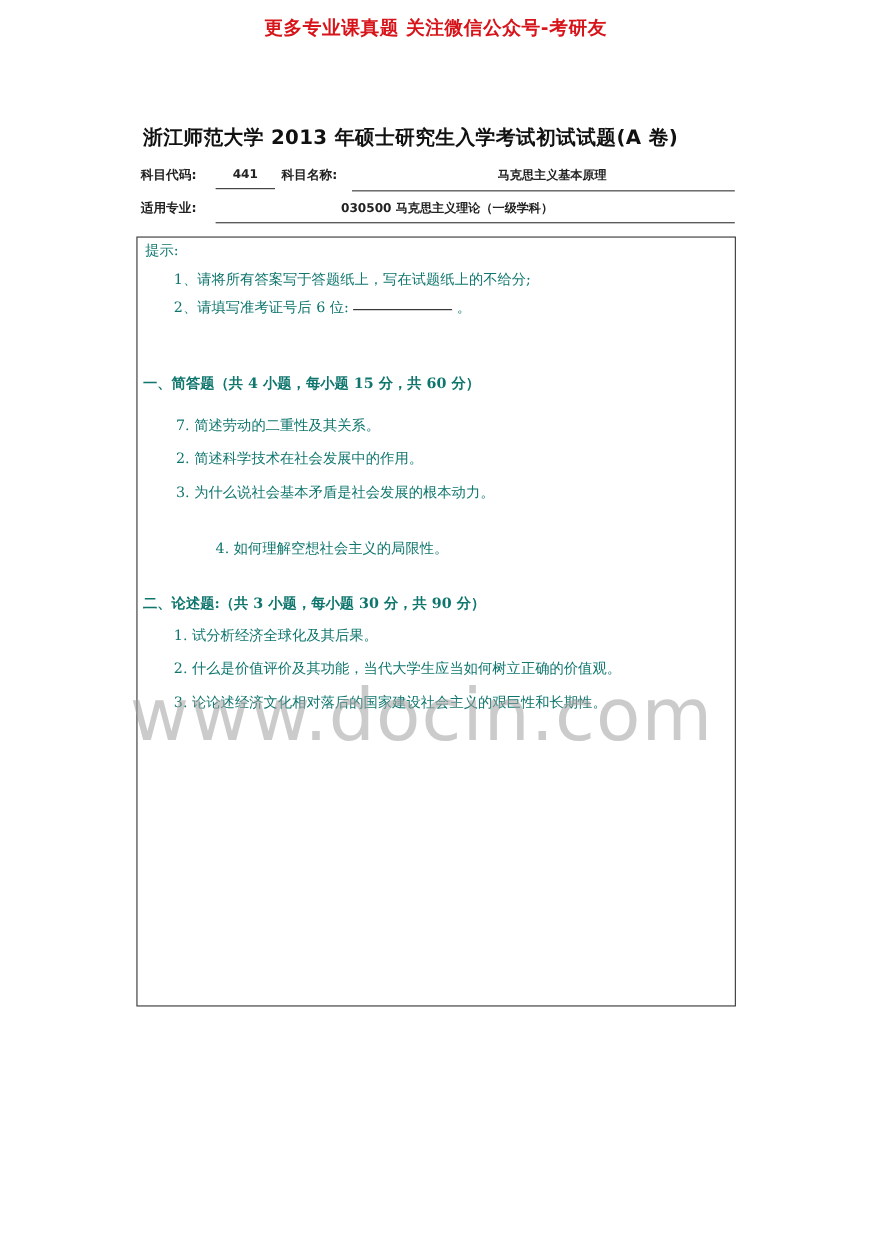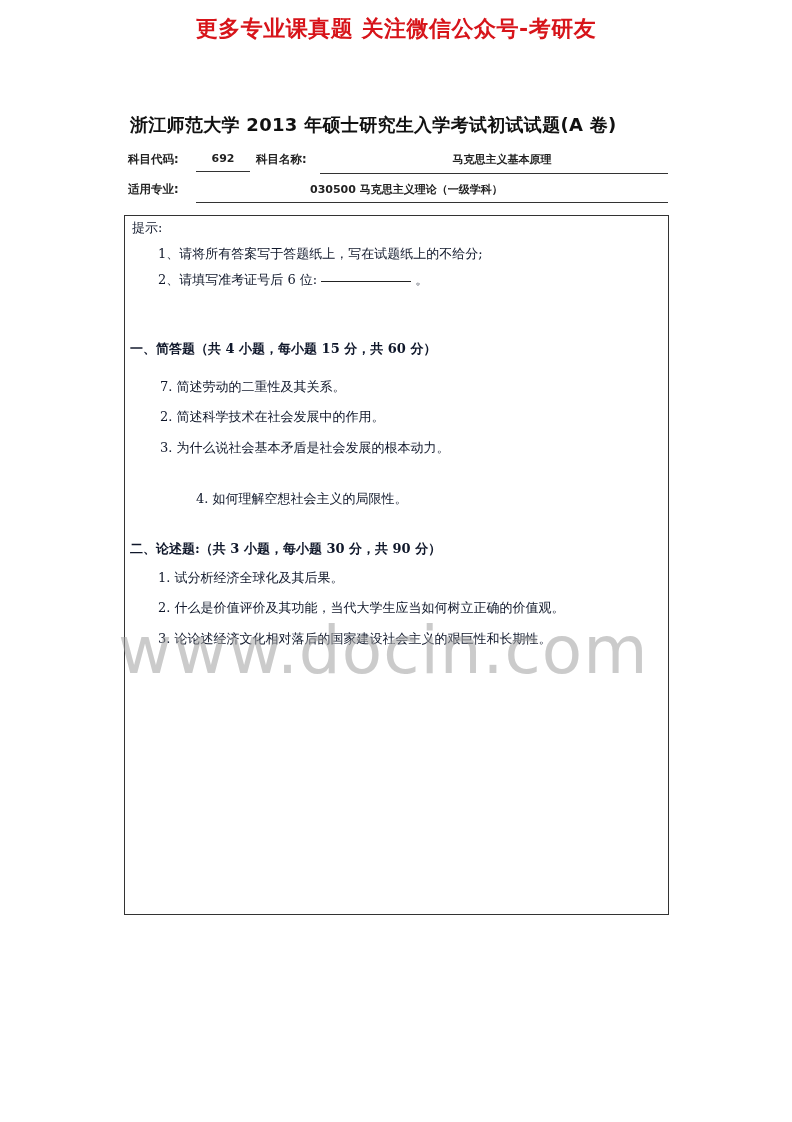--- a/index.html
+++ b/index.html
@@ -3,52 +3,52 @@
   <meta charset="utf-8">
   <style>
     html, body { margin: 0; padding: 0; }
     body {
       width: 792px; height: 1122px; background: #ffffff; position: relative; overflow: hidden;
       font-family: "DejaVu Serif", "Liberation Serif", serif; color: #1a1a1a;
     }
     .banner {
       position: absolute; top: 14px; left: 0; width: 792px; text-align: center;
       font-family: "DejaVu Sans", "Liberation Sans", sans-serif; font-weight: bold;
-      font-size: 22px; color: #d7141a; letter-spacing: 0.5px;
+      font-size: 17px; color: #d7141a; letter-spacing: 0.5px;
     }
     .title {
       position: absolute; top: 113px; left: 130px; width: 540px; text-align: left;
       font-family: "DejaVu Sans", "Liberation Sans", sans-serif; font-weight: bold; font-size: 18px;
       letter-spacing: 0.3px; color: #111;
     }
     .meta { position: absolute; font-family: "DejaVu Sans", "Liberation Sans", sans-serif; font-size: 11.5px; font-weight: bold; color: #222; }
     .uline { position: absolute; border-bottom: 1.6px solid #333; }
     .meta-val { position: absolute; font-size: 11px; font-weight: bold; text-align: center; color: #222; font-family: "DejaVu Sans", "Liberation Sans", sans-serif; }
     .box {
       position: absolute; left: 124px; top: 215px; width: 545px; height: 700px;
       border: 1.6px solid #333; box-sizing: border-box;
     }
-    .t { position: absolute; font-size: 13px; color: #0f172a; white-space: nowrap; font-family: "DejaVu Serif", "Liberation Serif", serif; }
+    .t { position: absolute; font-size: 13px; color: #0f766e; white-space: nowrap; font-family: "DejaVu Serif", "Liberation Serif", serif; }
     .hdr { font-weight: bold; }
     .blank { display: inline-block; width: 90px; border-bottom: 1px solid #222; height: 1px; vertical-align: 2px; margin: 0 4px; }
     .watermark {
       position: absolute; left: 118px; top: 612px; width: 560px;
       font-family: "DejaVu Sans", "Liberation Sans", sans-serif; font-size: 66px; color: rgba(160,160,160,0.55);
       letter-spacing: 1px; white-space: nowrap; pointer-events: none;
     }
   </style>
 </head>
 <body>
 
 <div class="banner">更多专业课真题 关注微信公众号-考研友</div>
 
 <div class="title">浙江师范大学 2013 年硕士研究生入学考试初试试题(A 卷)</div>
 
 <div class="meta" style="left:128px; top:152px;">科目代码:</div>
-<div class="meta-val" style="left:196px; top:152px; width:54px;">692</div>
+<div class="meta-val" style="left:196px; top:152px; width:54px;">441</div>
 <div class="uline" style="left:196px; top:171px; width:54px;"></div>
 
 <div class="meta" style="left:256px; top:152px;">科目名称:</div>
 <div class="meta-val" style="left:328px; top:152px; width:348px;">马克思主义基本原理</div>
 <div class="uline" style="left:320px; top:173px; width:348px;"></div>
 
 <div class="meta" style="left:128px; top:182px;">适用专业:</div>
 <div class="meta-val" style="left:196px; top:182px; width:472px; text-align:left; padding-left:114px; box-sizing:border-box;">030500 马克思主义理论（一级学科）</div>
 <div class="uline" style="left:196px; top:202px; width:472px;"></div>
 

